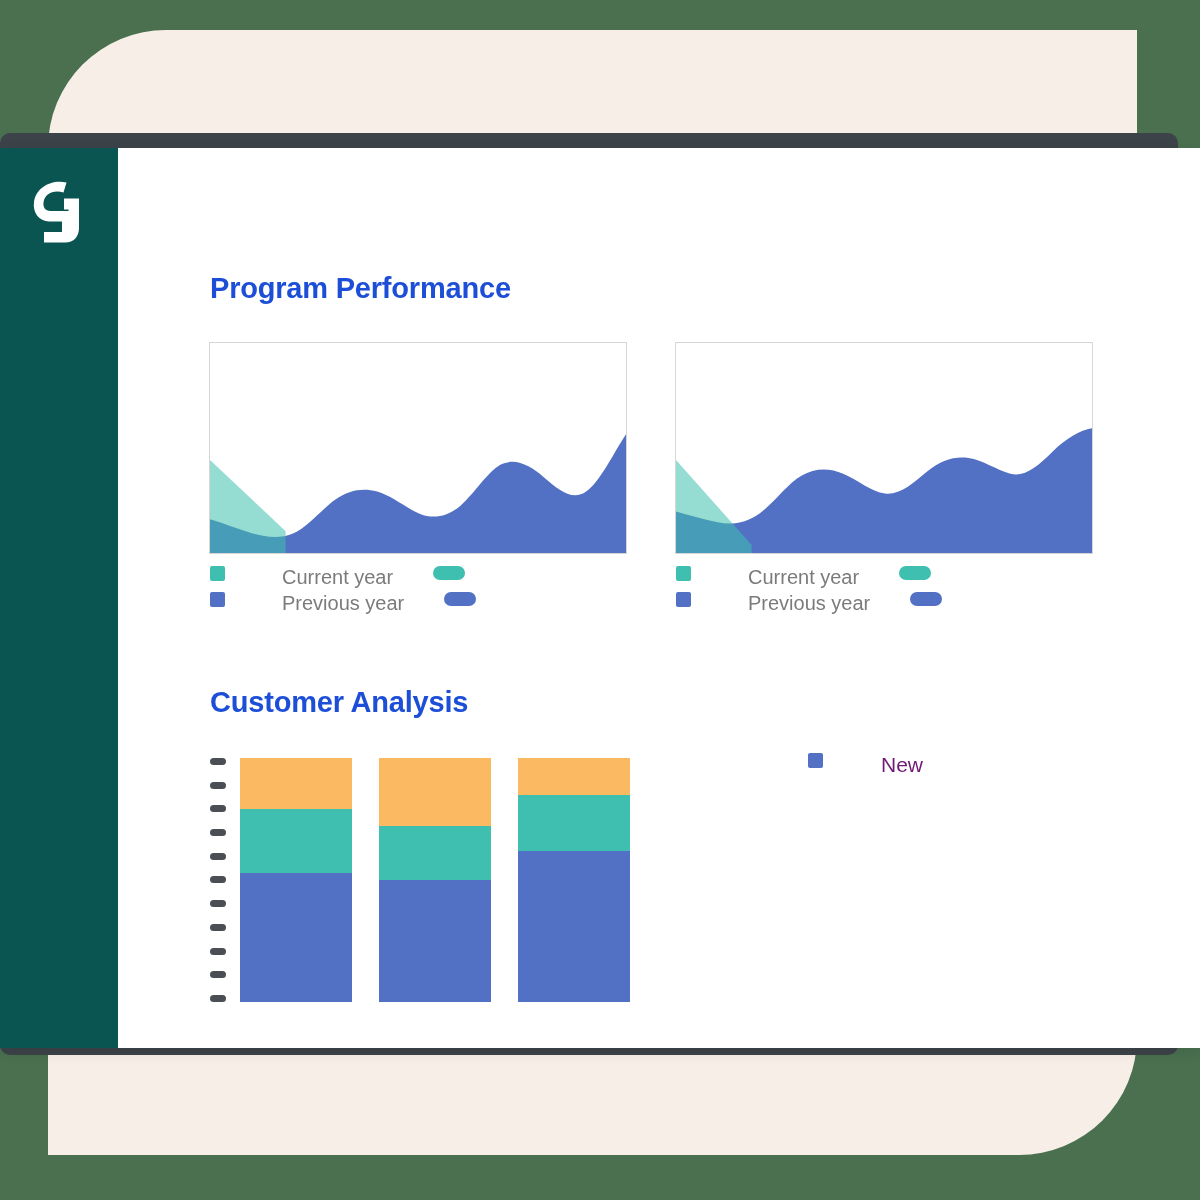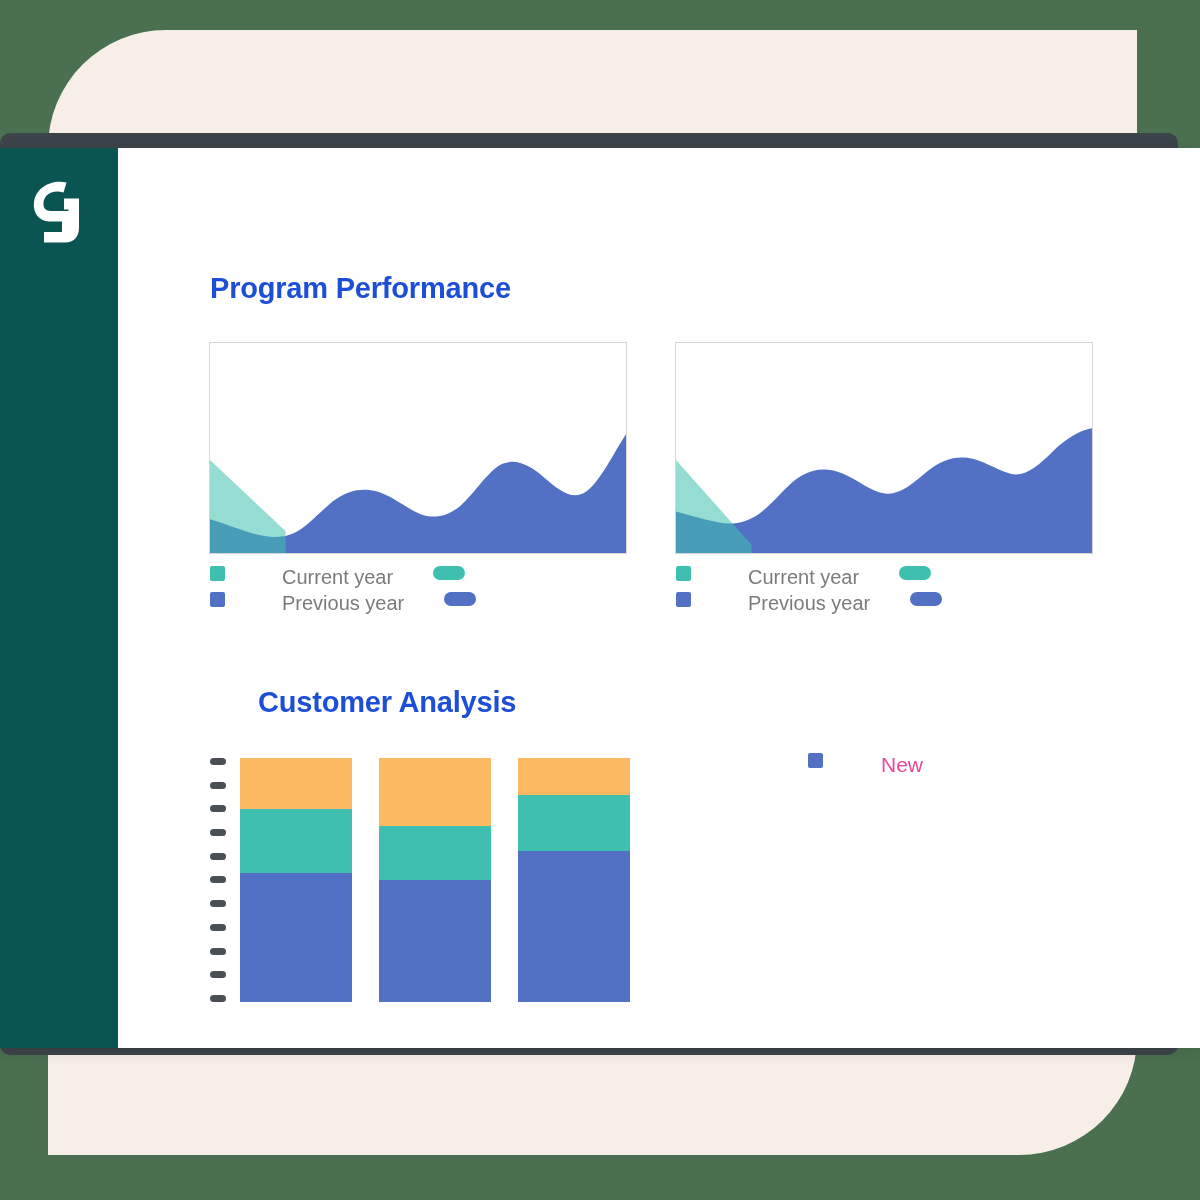--- a/index.html
+++ b/index.html
@@ -83,21 +83,21 @@
 
   .section-title {
     position: absolute;
     font-size: 29px;
     font-weight: bold;
     color: #1d4ed8;
     letter-spacing: -0.2px;
     white-space: nowrap;
   }
   #title-program   { left: 92px; top: 124px; }
-  #title-customer  { left: 92px; top: 538px; margin-left: 48px; }
+  #title-customer  { left: 92px; top: 538px; }
 
   
   .area-card {
     position: absolute;
     top: 194px;
     width: 418px;
     height: 212px;
     border: 1px solid #d6d6d6;
     background: #ffffff;
     box-sizing: border-box;
@@ -185,21 +185,21 @@
   .bar-seg { width: 100%; }
 
   #bar-legend {
     position: absolute;
     left: 690px;
     top: 605px;
     width: 200px;
   }
   #bar-legend .legend-row { height: 31px; }
   #bar-legend .legend-square { width: 15px; height: 15px; }
-  #bar-legend .legend-label { font-size: 21px; color: #ec4899; margin-left: 18px; }
+  #bar-legend .legend-label { font-size: 21px; color: #701a75; margin-left: 18px; }
 </style>
 </head>
 <body>
 
 <div id="scene">
 
   <div id="cream-panel"></div>
   <div id="device-frame"></div>
 
   <div id="app-window">

